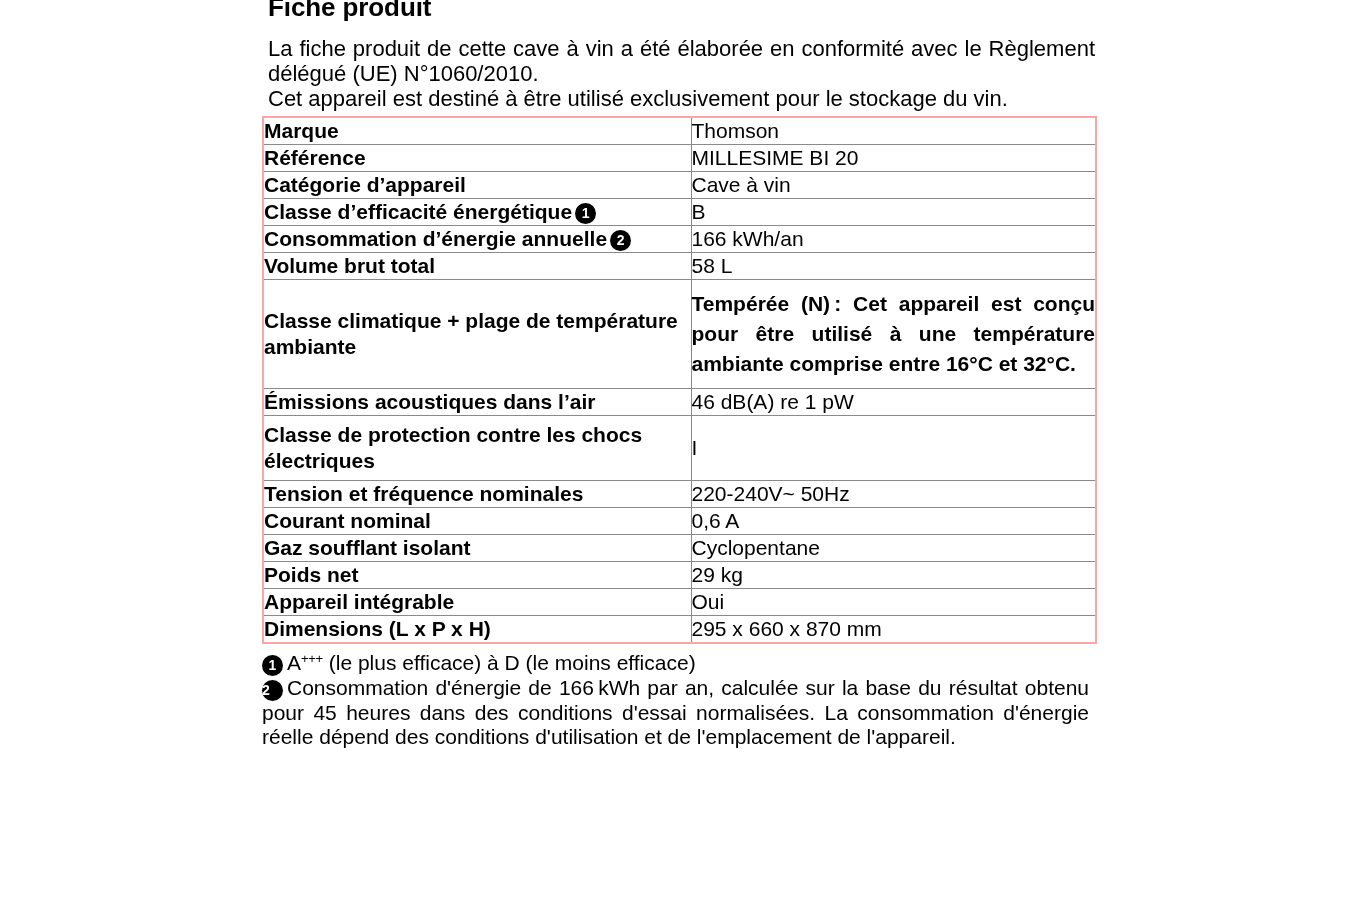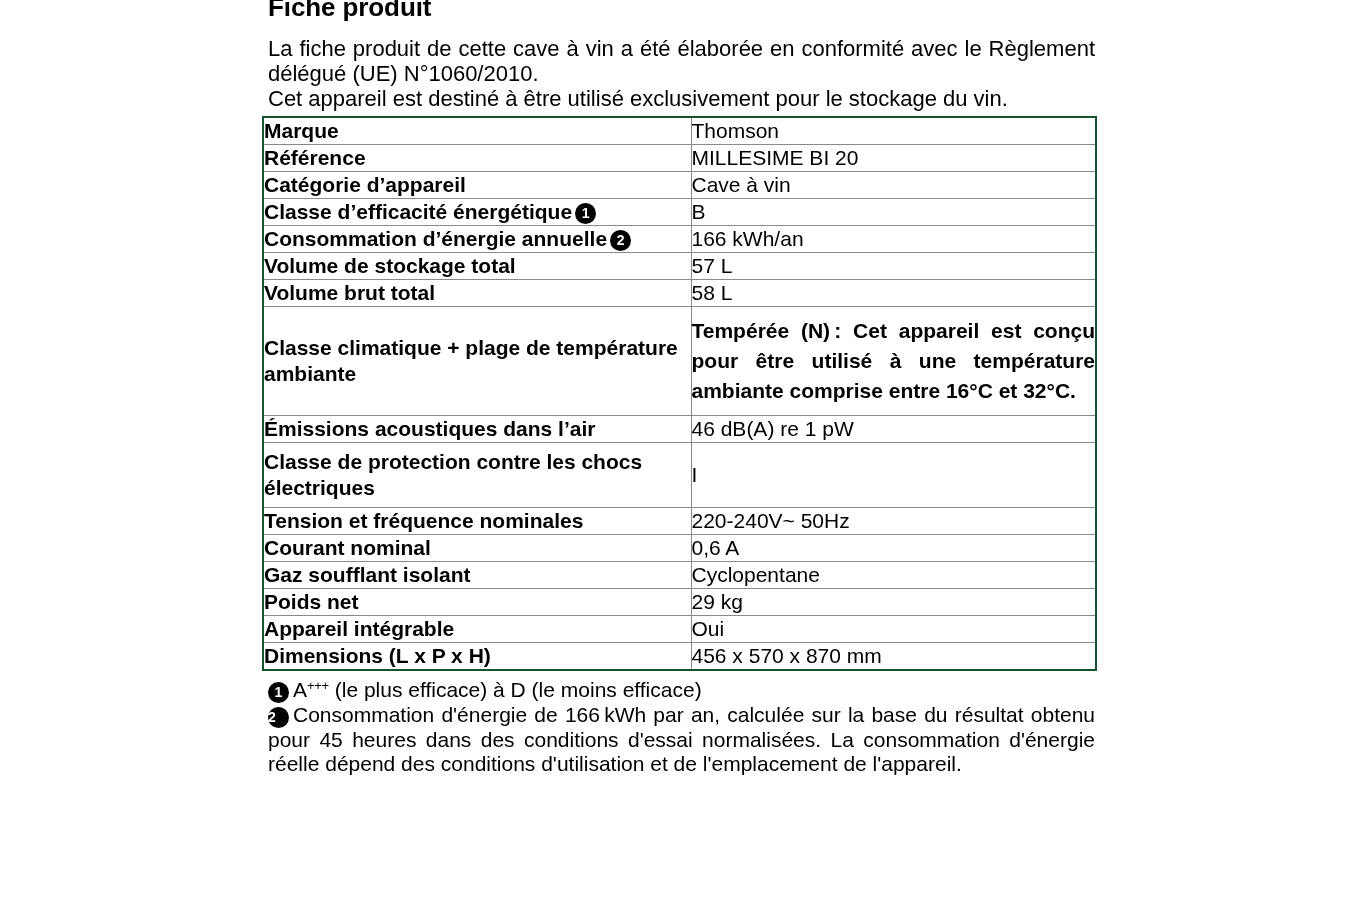--- a/index.html
+++ b/index.html
@@ -50,21 +50,21 @@
   .intro .justified {
     text-align: justify;
     text-align-last: left;
   }
 
   
   table.spec {
     border-collapse: collapse;
     width: 833px;
     table-layout: fixed;
-    border: 2px solid #14532d;
+    border: 2px solid #fca5a5;
   }
   table.spec col.label-col { width: 428px; }
   table.spec col.value-col { width: 405px; }
 
   table.spec td {
     border: 1px solid #8a8a8a;
     padding: 0;
     vertical-align: middle;
   }
   td.label {
@@ -101,21 +101,21 @@
     font-weight: bold;
     line-height: 21px;
     text-align: center;
     vertical-align: 1px;
     margin-left: 3px;
     font-family: "Liberation Sans", sans-serif;
   }
 
   
   .footnotes {
-    margin: 3px 0 0 6px;
+    margin: 3px 0 0 0;
     font-size: 21px;
     line-height: 24px;
     width: 827px;
   }
   .footnote {
     margin: 0;
   }
   .footnote .circled {
     margin-left: 0;
     margin-right: 4px;
@@ -169,24 +169,20 @@
         <tr>
           <td class="label"><span>Classe d’efficacité énergétique</span><span class="circled">1</span></td>
           <td class="value"><span>B</span></td>
         </tr>
 
         <tr>
           <td class="label"><span>Consommation d’énergie annuelle</span><span class="circled">2</span></td>
           <td class="value"><span>166 kWh/an</span></td>
         </tr>
 
-        <tr>
-          <td class="label"><span>Volume de stockage total</span></td>
-          <td class="value"><span>57 L</span></td>
-        </tr>
 
         <tr>
           <td class="label"><span>Volume brut total</span></td>
           <td class="value"><span>58 L</span></td>
         </tr>
 
         <tr>
           <td class="label"><span>Classe climatique + plage de température ambiante</span></td>
           <td class="value justify"><span>Tempérée (N) : Cet appareil est conçu pour être utilisé à une température ambiante comprise entre 16°C et 32°C.</span></td>
         </tr>
@@ -221,21 +217,21 @@
           <td class="value"><span>29 kg</span></td>
         </tr>
 
         <tr>
           <td class="label"><span>Appareil intégrable</span></td>
           <td class="value"><span>Oui</span></td>
         </tr>
 
         <tr>
           <td class="label"><span>Dimensions (L x P x H)</span></td>
-          <td class="value"><span>456 x 570 x 870 mm</span></td>
+          <td class="value"><span>295 x 660 x 870 mm</span></td>
         </tr>
 
       </tbody>
     </table>
 
     <div class="footnotes">
       <p class="footnote">
         <span class="circled">1</span><span>A</span><sup>+++</sup><span> (le plus efficace) à D (le moins efficace)</span>
       </p>
       <p class="footnote justified">

